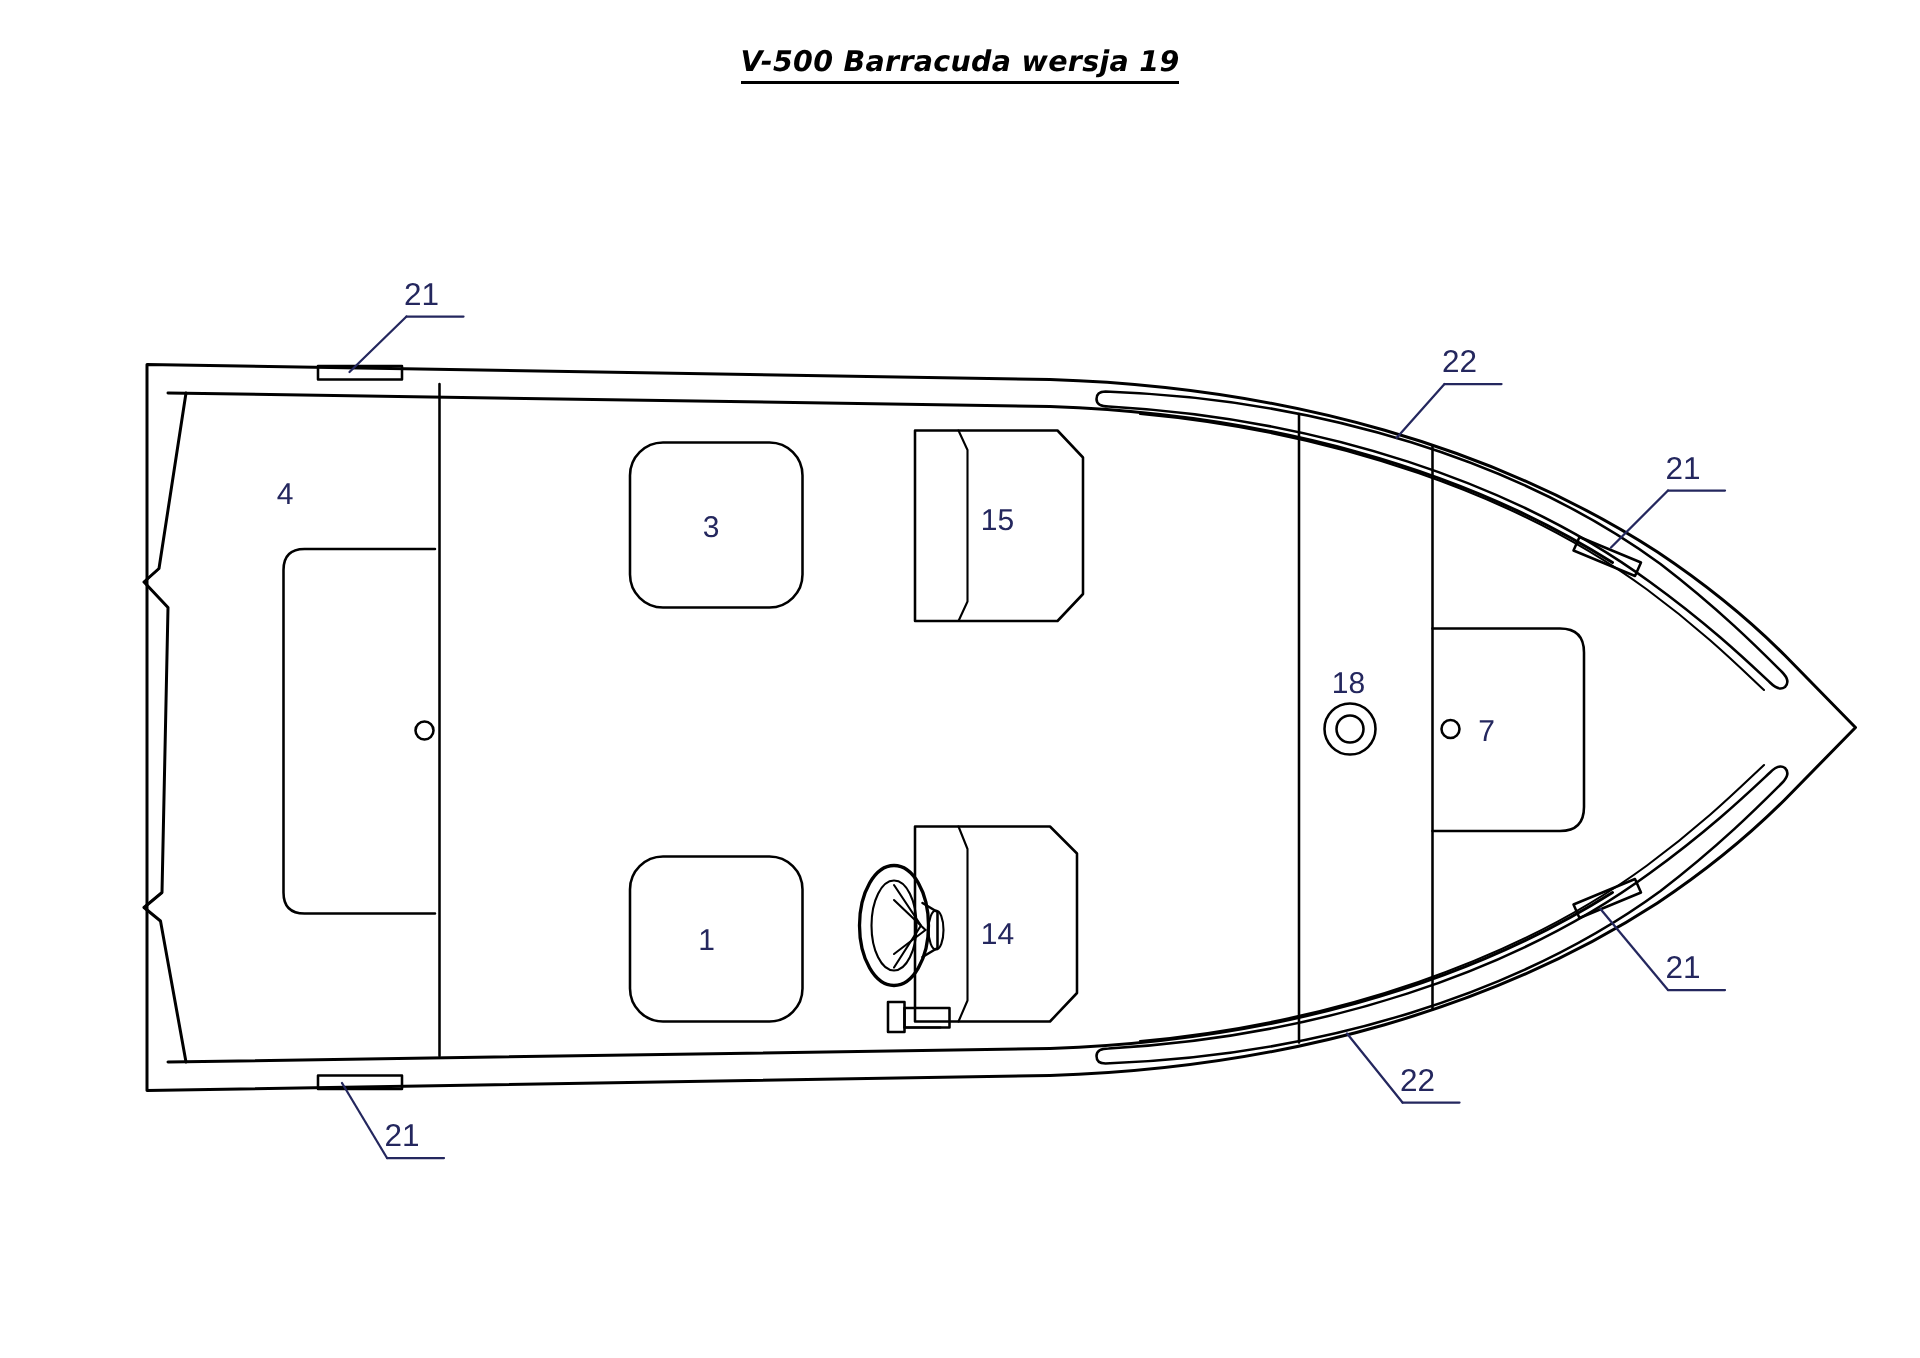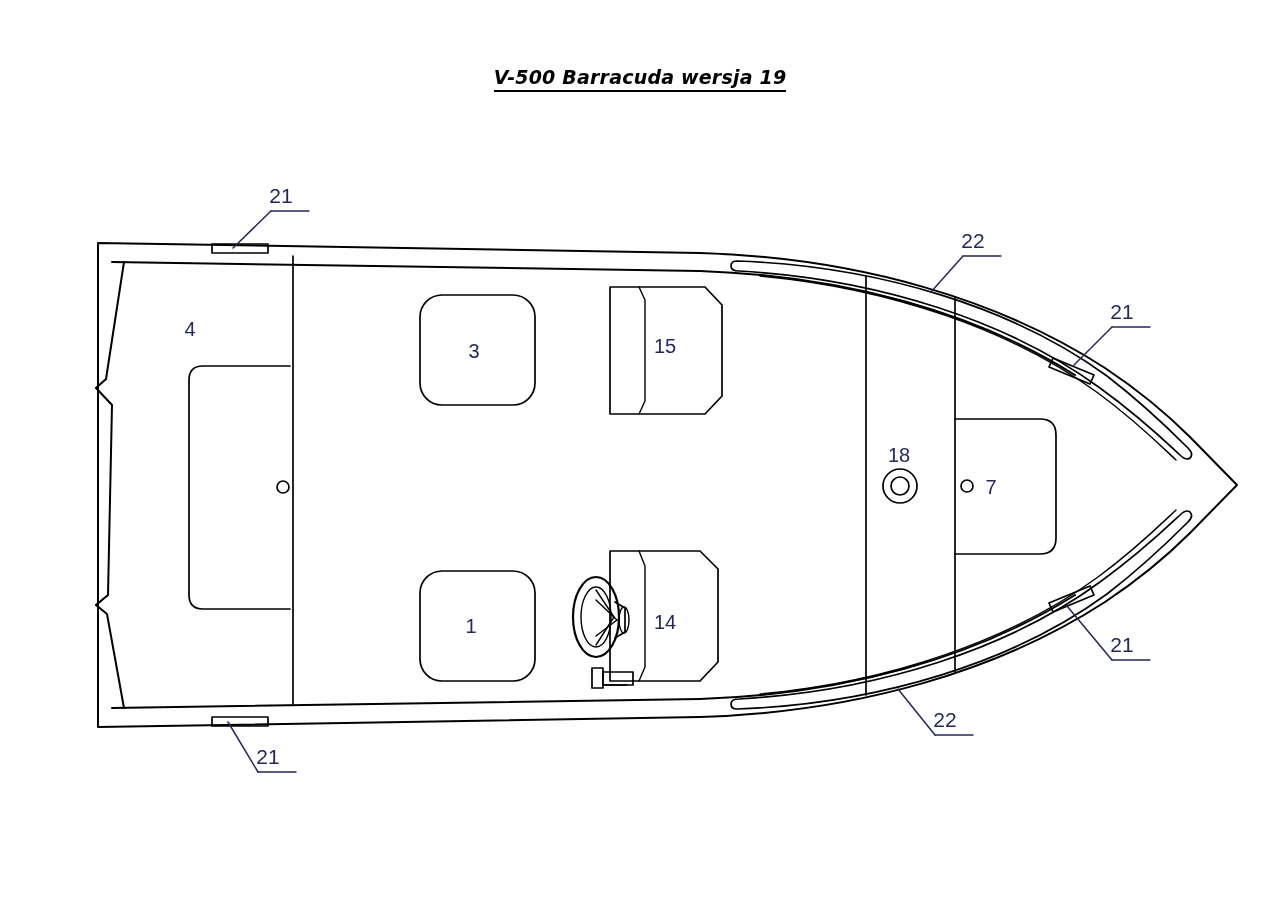--- a/index.html
+++ b/index.html
@@ -25,21 +25,20 @@
     left: 0;
     top: 30px;
     width: 1280px;
     text-align: center;
     font-family: "DejaVu Sans", sans-serif;
     font-weight: bold;
     font-style: italic;
     font-size: 19px;
     letter-spacing: 0.2px;
     color: #000000;
-    margin-top: 36px;
   }
   #title span {
     border-bottom: 2px solid #000;
     padding-bottom: 2px;
   }
   svg#drawing {
     position: absolute;
     left: 0;
     top: 0;
     width: 1280px;

